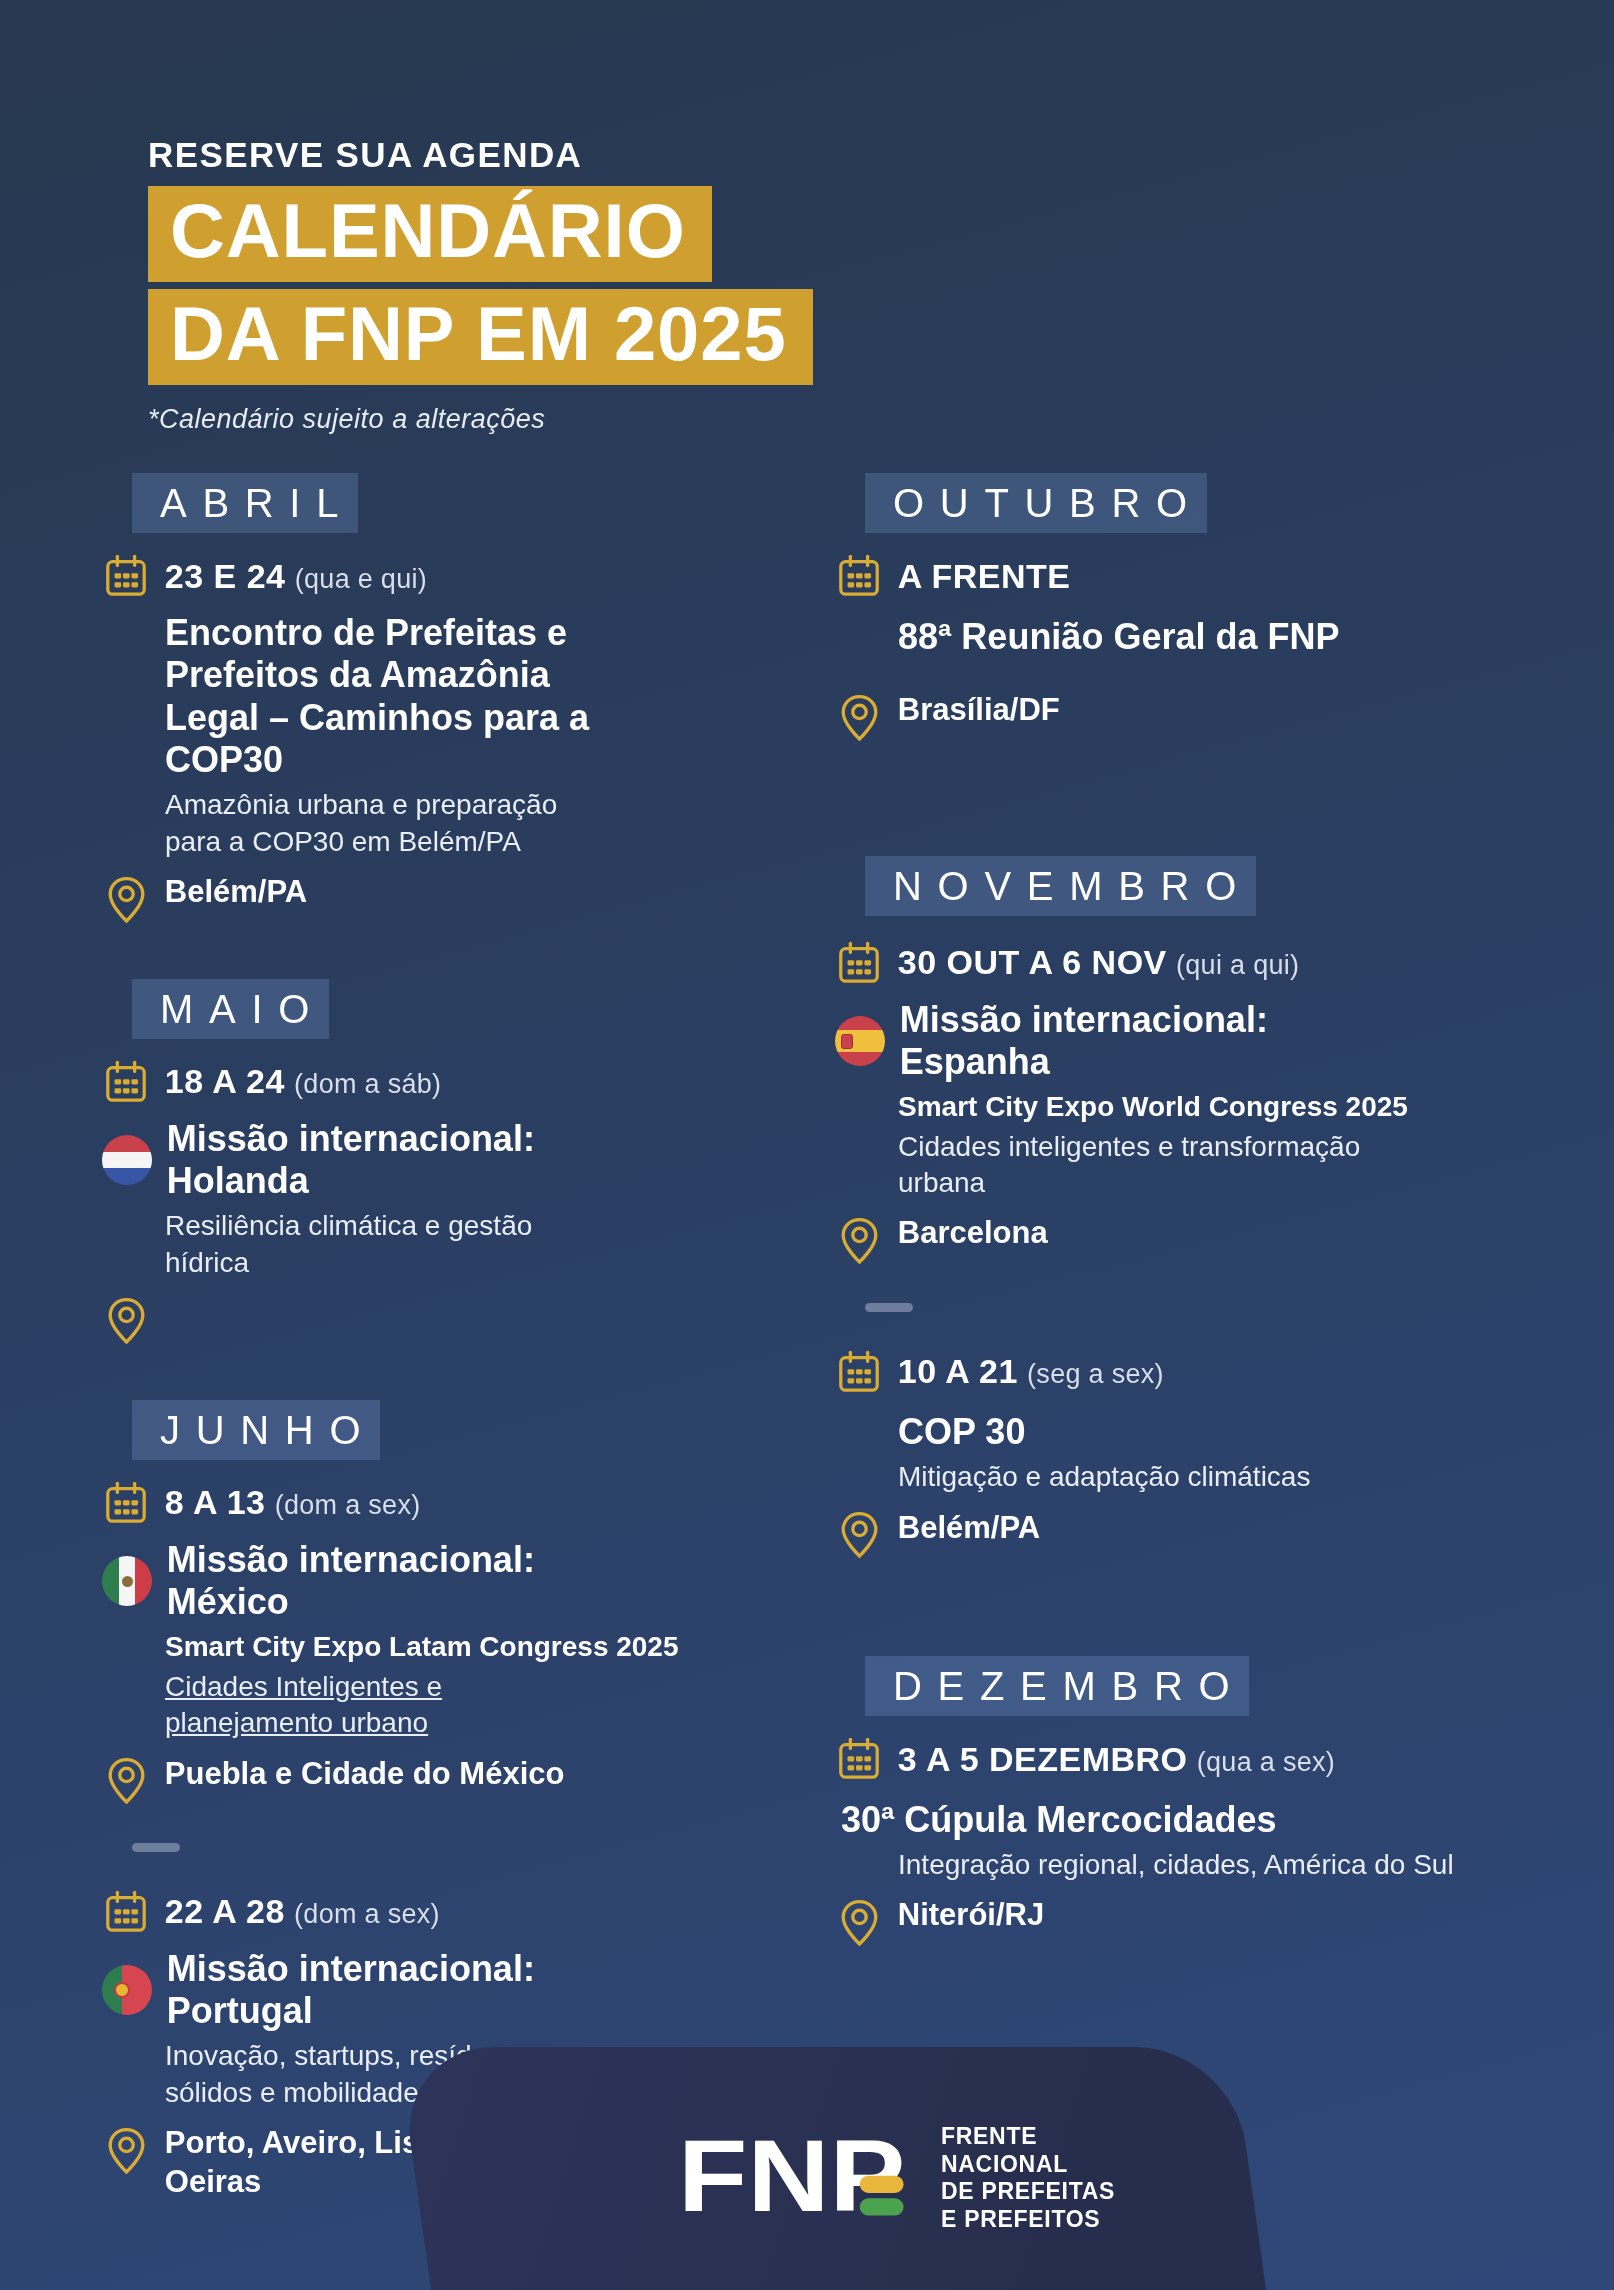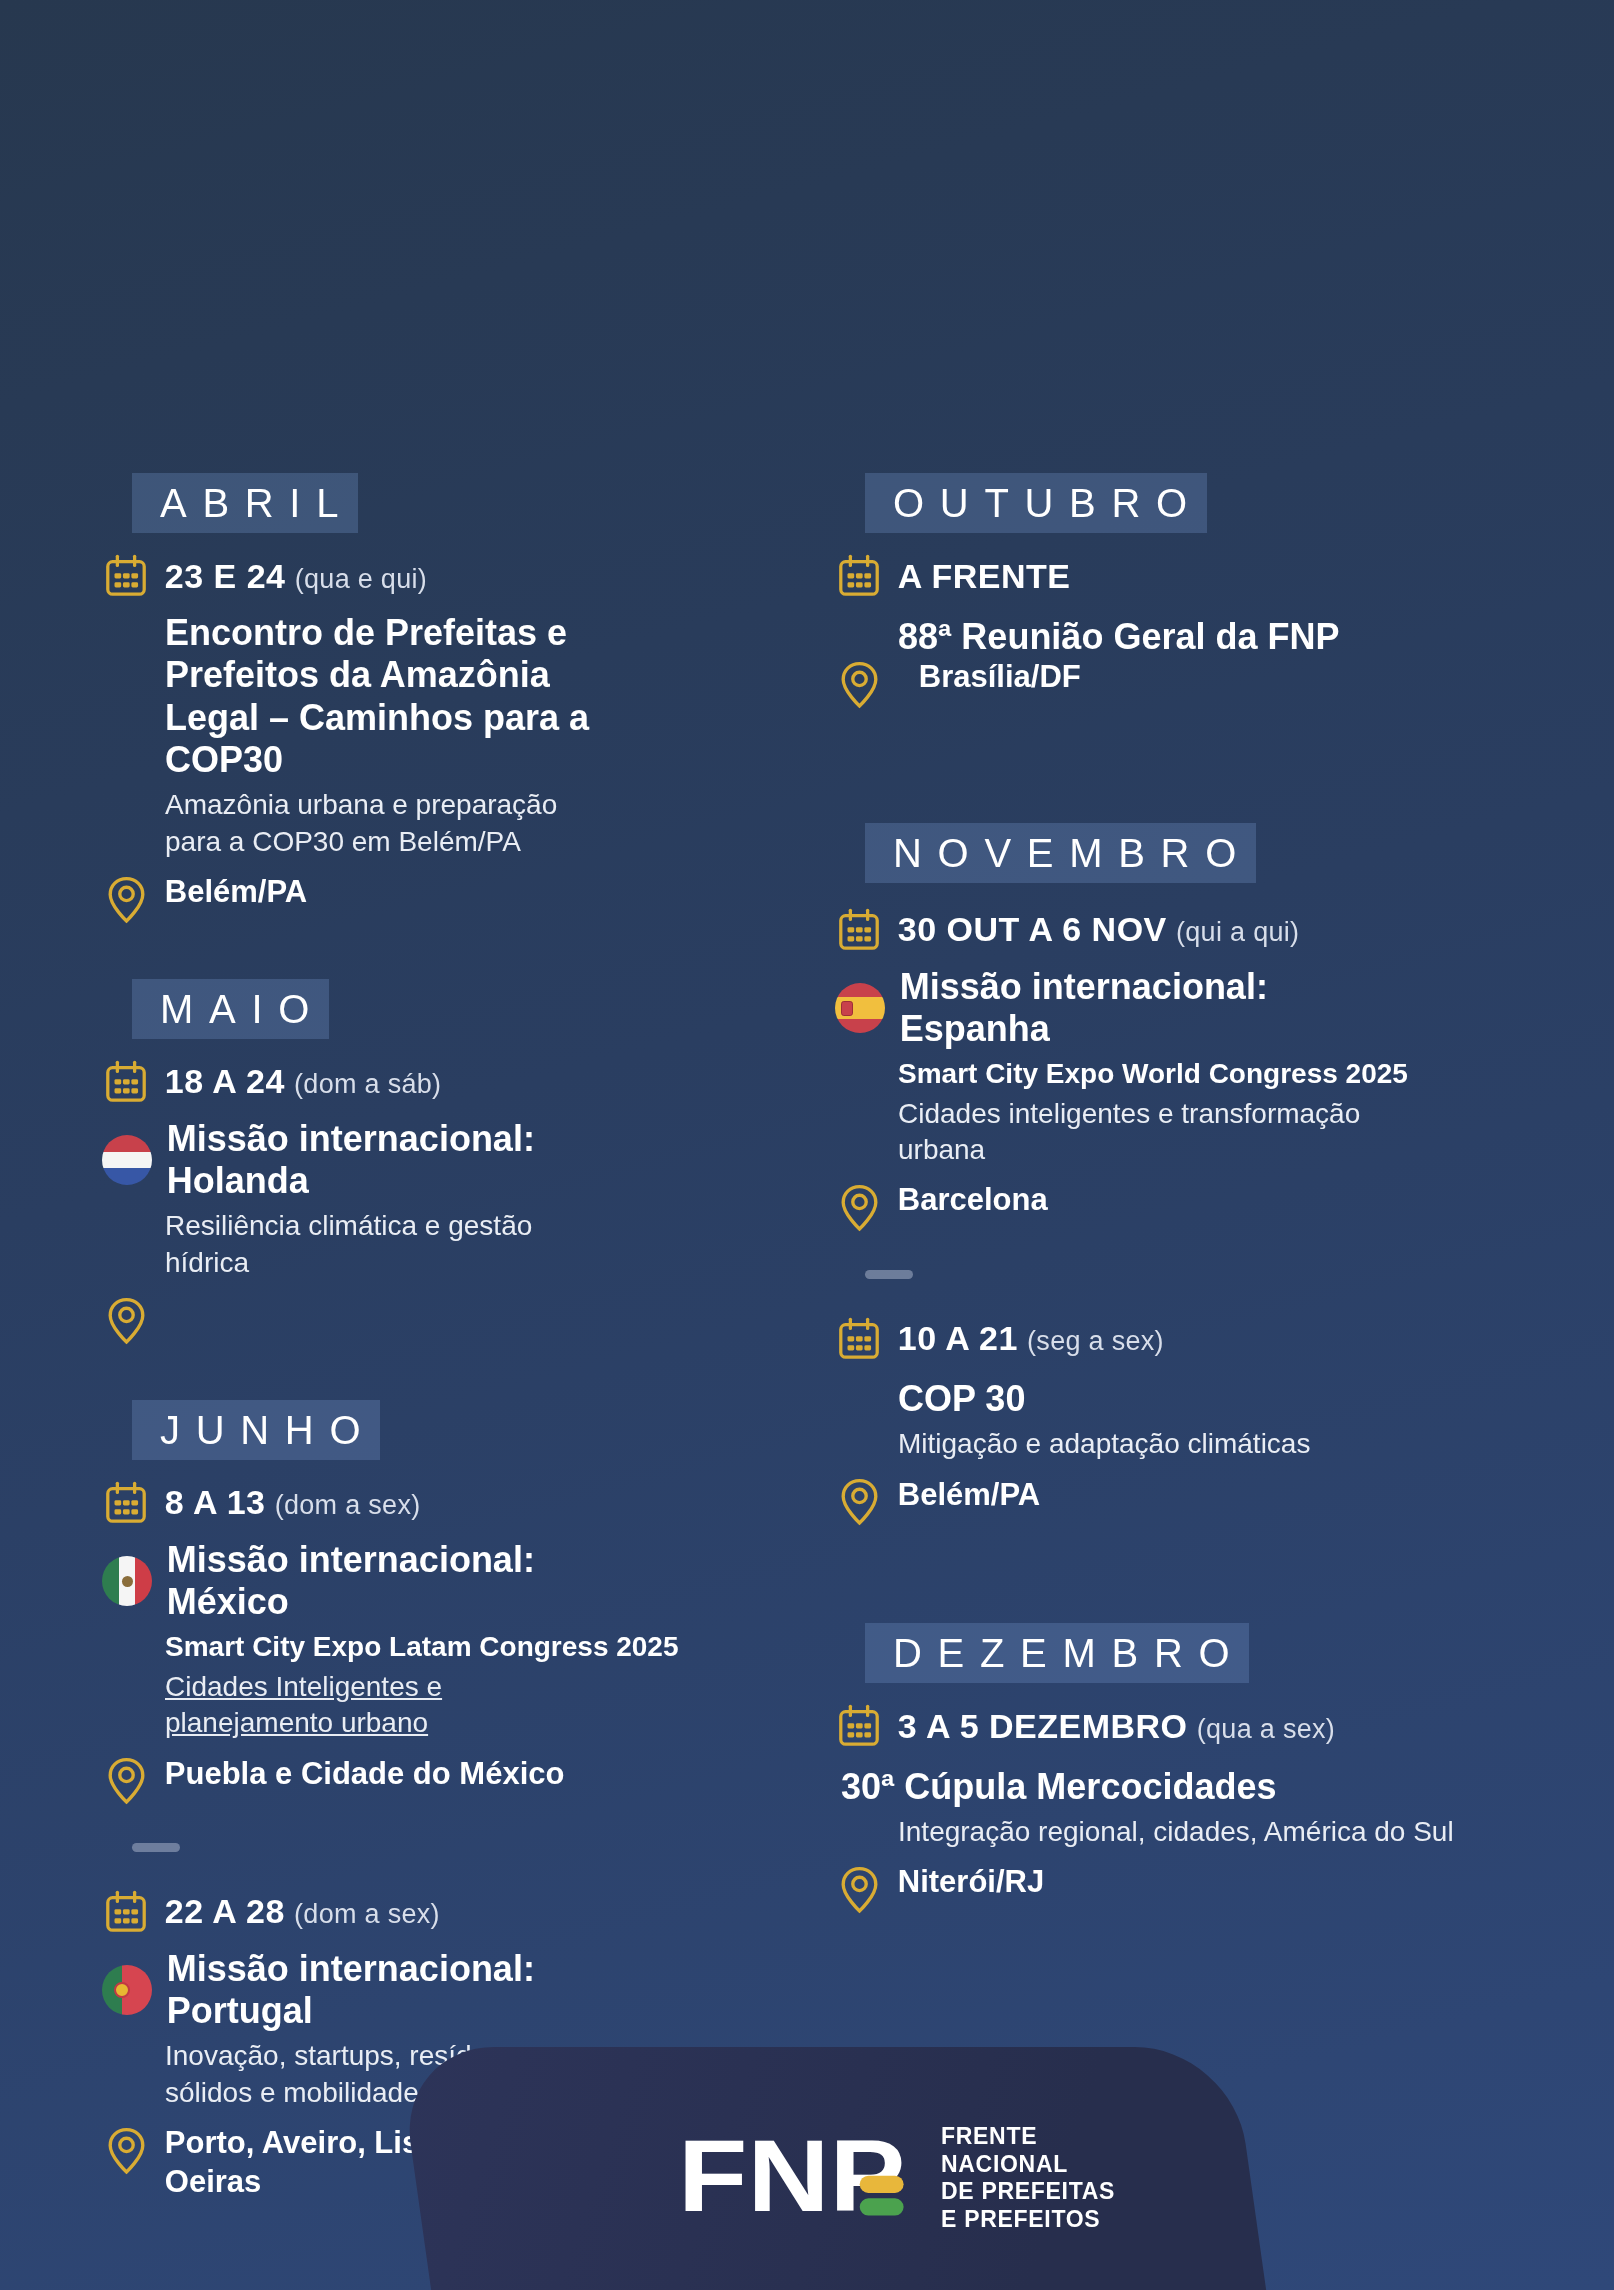--- a/index.html
+++ b/index.html
@@ -82,20 +82,26 @@
   .org-lines{font-size:23px;font-weight:700;line-height:1.2;letter-spacing:0.7px;}
   
   .cal-icon{display:block;}
   .pin-icon{display:block;}
 </style>
 </head>
 <body>
 
 <div class="page">
 
+  <div class="header">
+    <div class="kicker">RESERVE SUA AGENDA</div>
+    <div class="title-band first">CALENDÁRIO</div>
+    <div class="title-band second">DA FNP EM 2025</div>
+    <div class="disclaimer">*Calendário sujeito a alterações</div>
+  </div>
 
   <div class="col col-left">
 
     <div>
       <div class="month-box">ABRIL</div>
       <div class="event">
         <div class="row date-row">
           <span class="icon-cell">
   <svg class="cal-icon" width="46" height="46" viewBox="0 0 48 48" fill="none" stroke="#D9AC33" stroke-width="3.4" stroke-linecap="round">
     <rect x="5" y="9" width="38" height="34" rx="5"></rect>
@@ -259,21 +265,21 @@
       <rect x="29.6" y="21" width="7" height="5.5" rx="1.5"></rect>
       <rect x="12" y="30.5" width="7" height="5.5" rx="1.5"></rect>
       <rect x="20.8" y="30.5" width="7" height="5.5" rx="1.5"></rect>
       <rect x="29.6" y="30.5" width="7" height="5.5" rx="1.5"></rect>
     </g>
   </svg>
 </span>
           <span class="text-cell"><span class="date">A FRENTE</span></span>
         </div>
         <h3 class="event-title no-flag" style="margin-top:16.6px;">88ª Reunião Geral da FNP</h3>
-        <div class="row loc-row" style="margin-top:0;gap:21px;">
+        <div class="row loc-row" style="margin-top:33px;">
           <span class="icon-cell">
   <svg class="pin-icon" width="41" height="50" viewBox="0 0 44 52" fill="none" stroke="#D9AC33" stroke-width="3.6">
     <path d="M22 3 C12 3 4.5 10.5 4.5 20 C4.5 32 22 48.5 22 48.5 C22 48.5 39.5 32 39.5 20 C39.5 10.5 32 3 22 3 Z"></path>
     <circle cx="22" cy="19.5" r="7.2"></circle>
   </svg>
 </span>
           <span class="text-cell location">Brasília/DF</span>
         </div>
       </div>
     </div>

